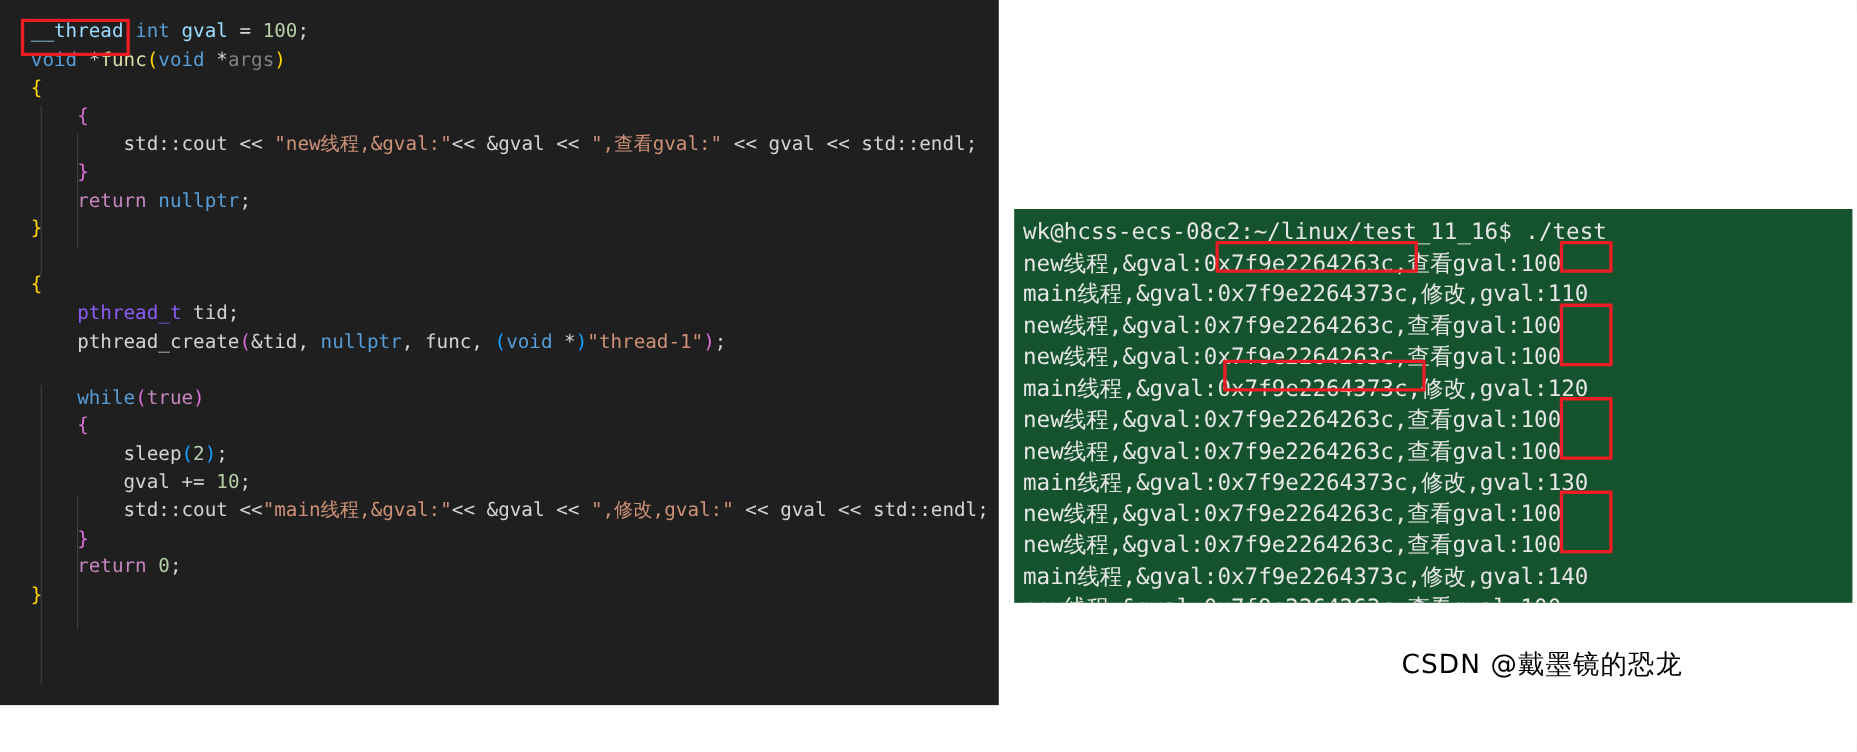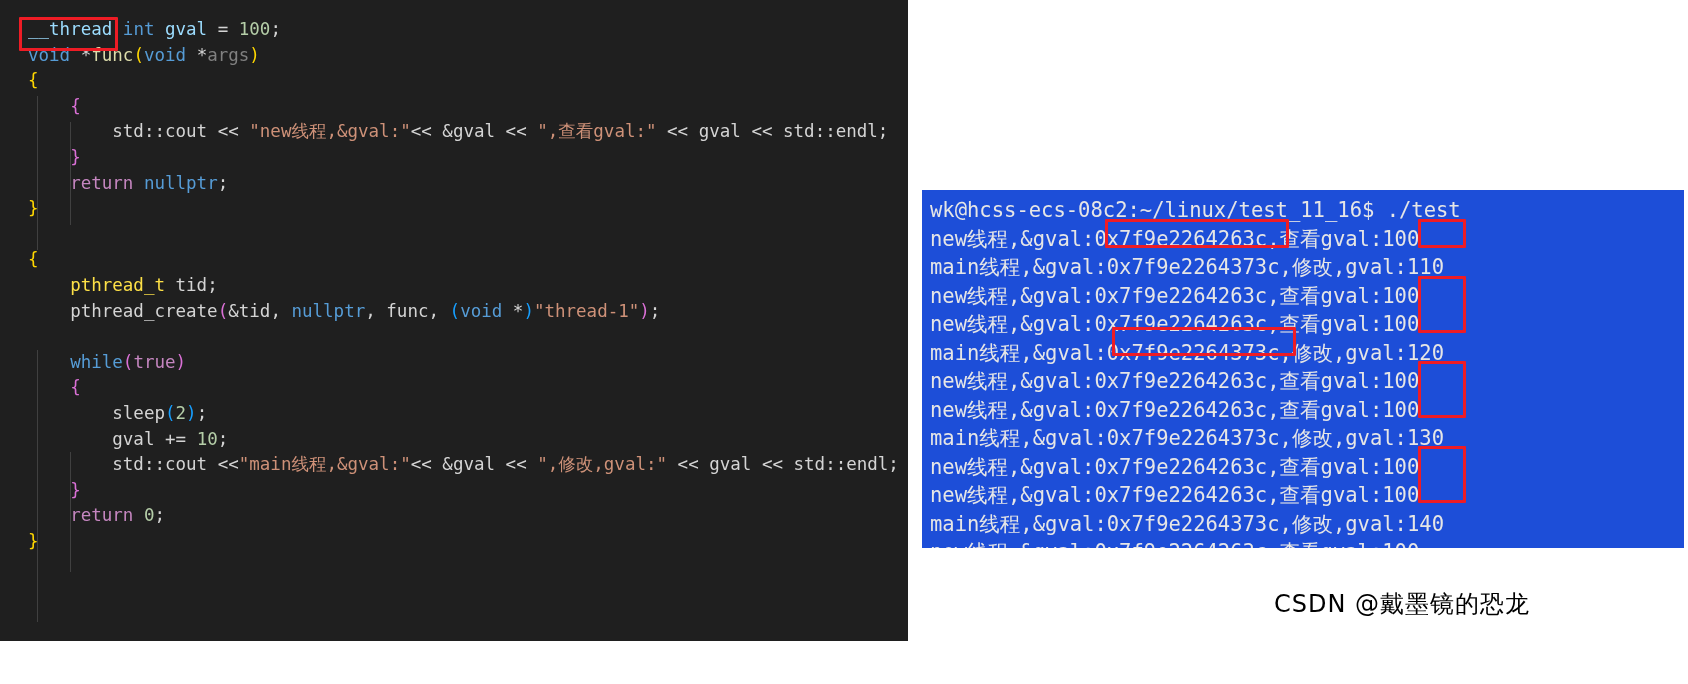--- a/index.html
+++ b/index.html
@@ -33,21 +33,21 @@
   
   .guide {
     position: absolute;
     width: 1px;
     background: #404040;
   }
 
   
   .kw       { color: #569cd6; }   
   .kw2      { color: #c586c0; }   
-  .type     { color: #fde047; margin-top: 44px; }   
+  .type     { color: #8b5cf6; margin-top: 44px; }   
   .fn       { color: #dcdcaa; }   
   .str      { color: #ce9178; }   
   .num      { color: #b5cea8; }   
   .punct    { color: #d4d4d4; }
   .param    { color: #9cdcfe; }   
   .gray     { color: #808080; }
   .br-y     { color: #ffd700; }   
   .br-p     { color: #da70d6; }   
   .br-b     { color: #179fff; }   
   .op       { color: #d4d4d4; }
@@ -58,21 +58,21 @@
     border: 3px solid #ee1c25;
     pointer-events: none;
     border-radius: 1px;
   }
 
   
   #terminal {
     position: absolute;
     left: 922px; top: 190px;
     width: 762px; height: 358px;
-    background: #1d4ed8;
+    background: #14532d;
     padding: 6px 0 6px 8px;
     overflow: hidden;
   }
   .term-line {
     font-family: "DejaVu Sans Mono", monospace;
     font-size: 20.5px;
     line-height: 28.5px;
     height: 28.5px;
     color: #e6e6e6;
     white-space: pre;

